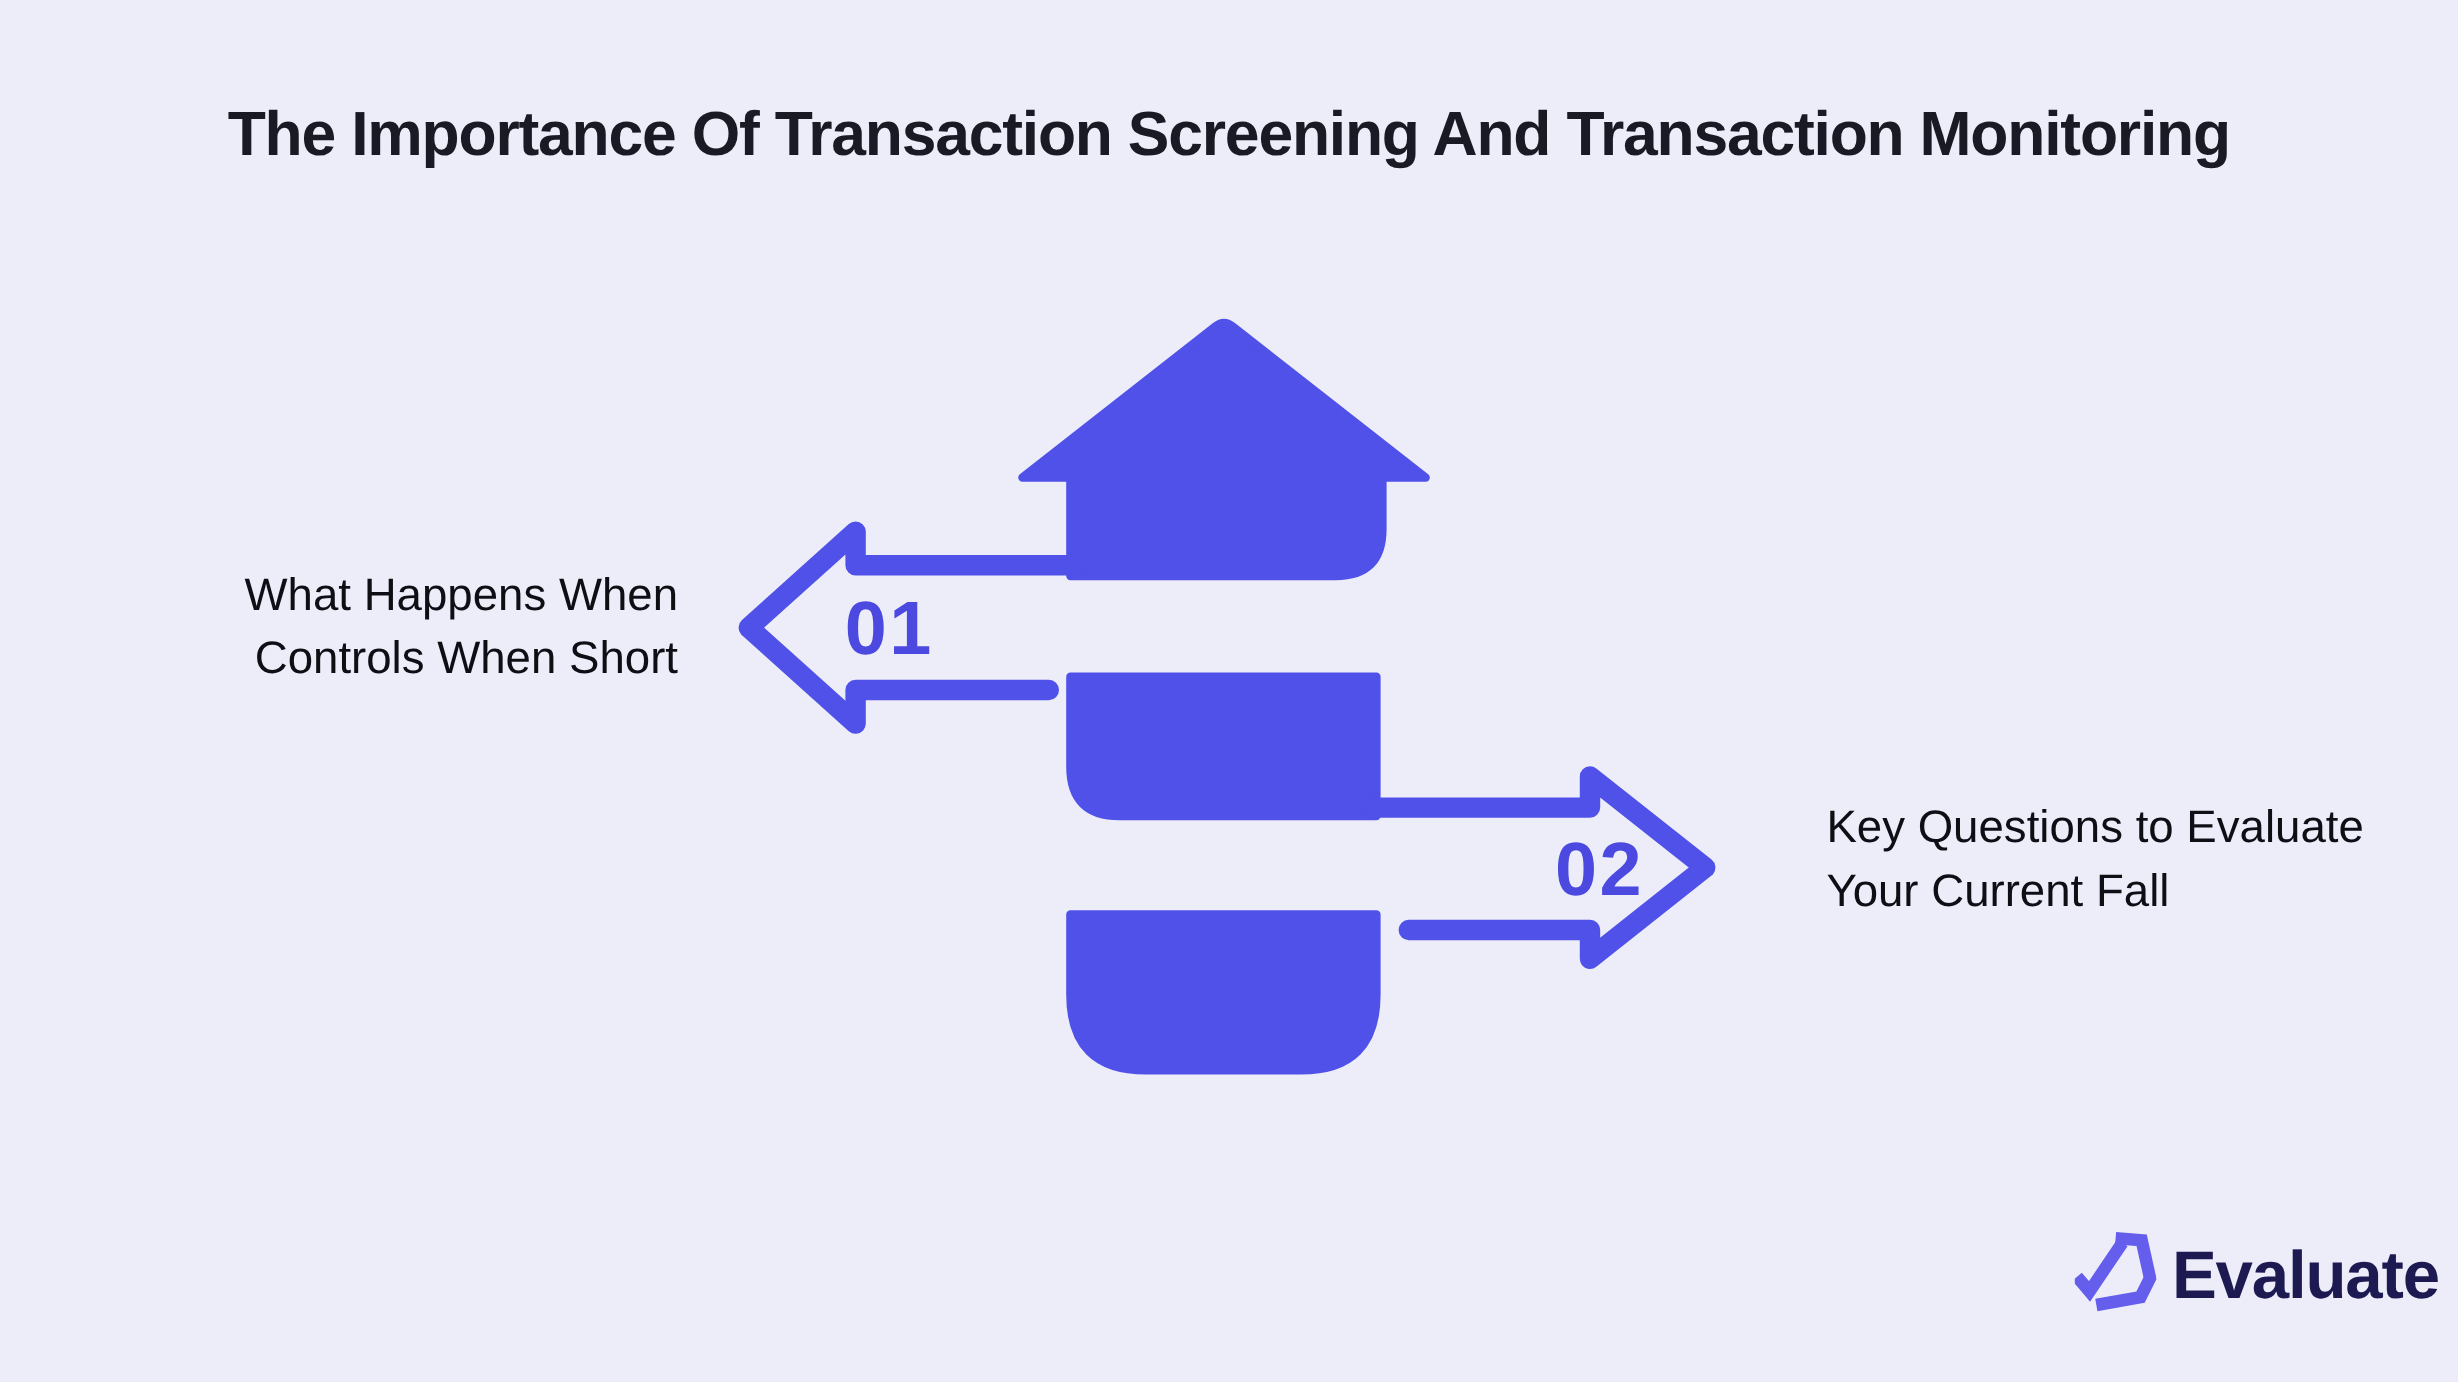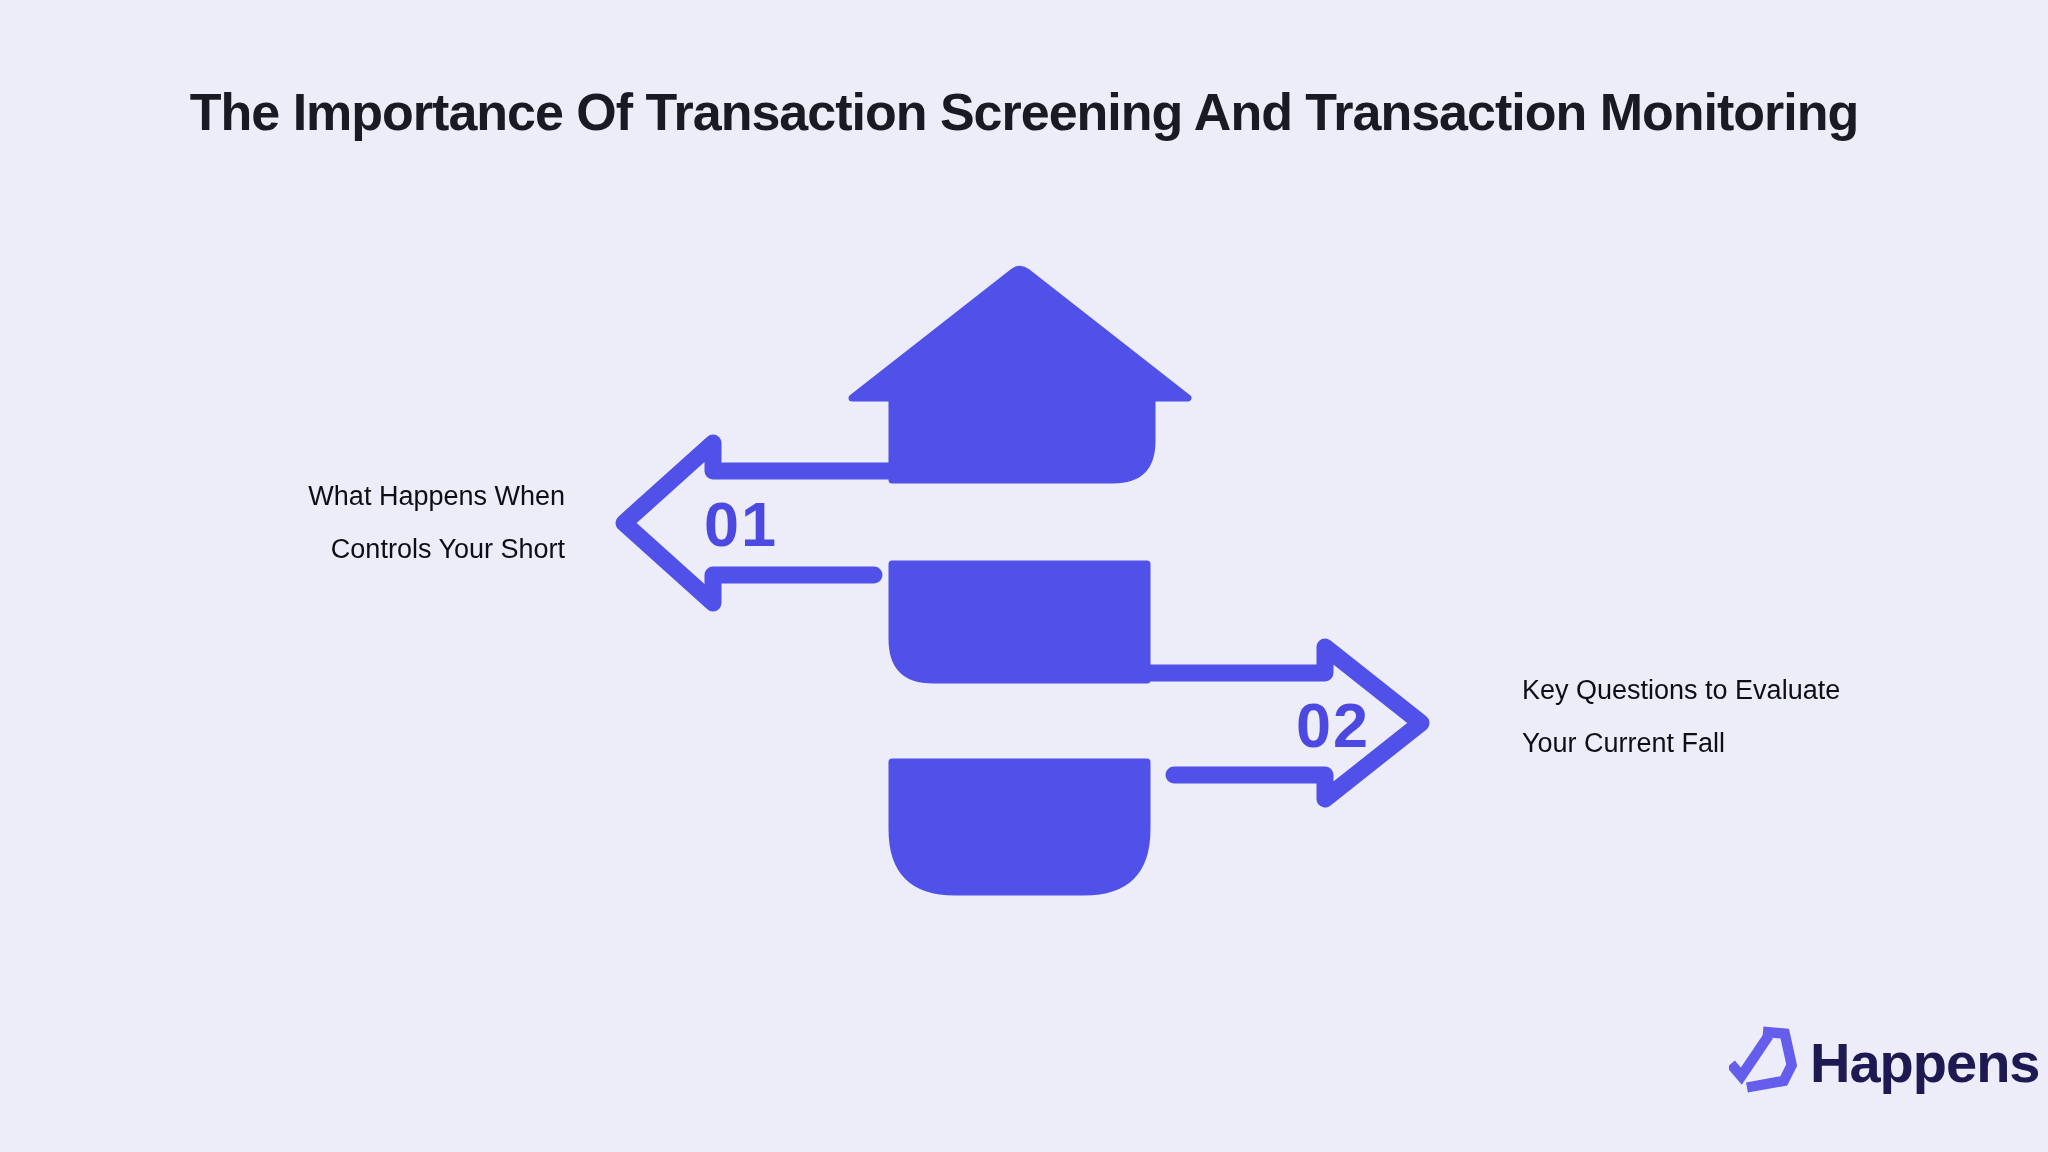--- a/index.html
+++ b/index.html
@@ -54,21 +54,21 @@
     line-height:63px;
     font-weight:700;
     letter-spacing:2px;
     color:var(--step-number);
   }
   .step-number.n1{left:628px;top:493px;}
   .step-number.n2{left:1220px;top:694px;}
 
   .step-label{
     position:absolute;
-    font-size:27px;
+    font-size:38px;
     line-height:53px;
     font-weight:500;
     color:var(--label-text);
   }
   .step-label.left{right:1483px;top:470px;text-align:right;}
   .step-label.right{left:1478px;top:664px;text-align:left;margin-left:44px;}
 
   .logo{
     position:absolute;
     left:1729px;top:1026px;
@@ -109,30 +109,30 @@
     <path class="line-shape" d="M 897 471 L 713 471 L 713 443 L 624 523 L 713 603 L 713 575 L 874 575"></path>
 
     <path class="line-shape" d="M 1147 673 L 1325 673 L 1325 647 L 1421 723 L 1325 799 L 1325 775 L 1174 775"></path>
   </svg>
 
   <div class="step-number n1">01</div>
   <div class="step-number n2">02</div>
 
   <div class="step-label left">
     <div>What Happens When</div>
-    <div>Controls Your Short</div>
+    <div>Controls When Short</div>
   </div>
 
   <div class="step-label right">
     <div>Key Questions to Evaluate</div>
     <div>Your Current Fall</div>
   </div>
 
   <div class="logo">
     <svg class="logo-mark" viewBox="0 0 72 72" aria-hidden="true">
       <path d="M 2 38 L 13 51 L 42 8"></path>
       <path d="M 36 4 L 59 6 L 67 42"></path>
       <path d="M 19 63 L 58 56 L 67 38"></path>
     </svg>
-    <span class="logo-text">Happens</span>
+    <span class="logo-text">Evaluate</span>
   </div>
 
 </div>
 
 </body></html>

